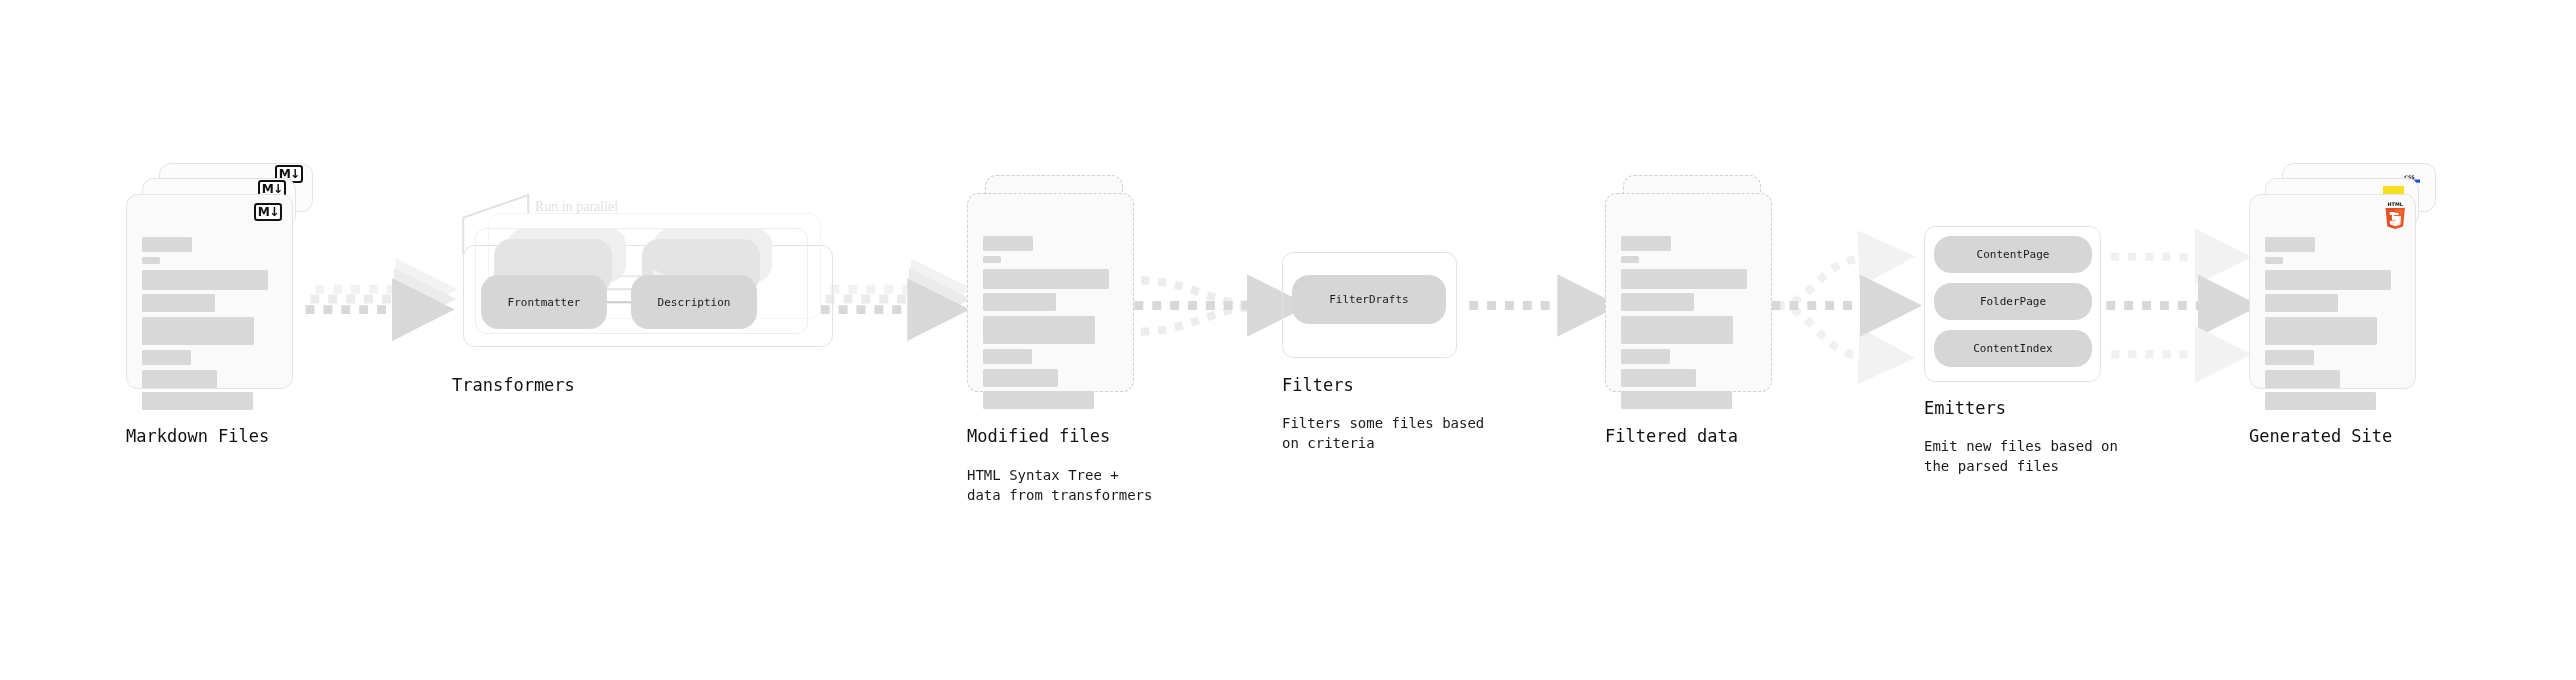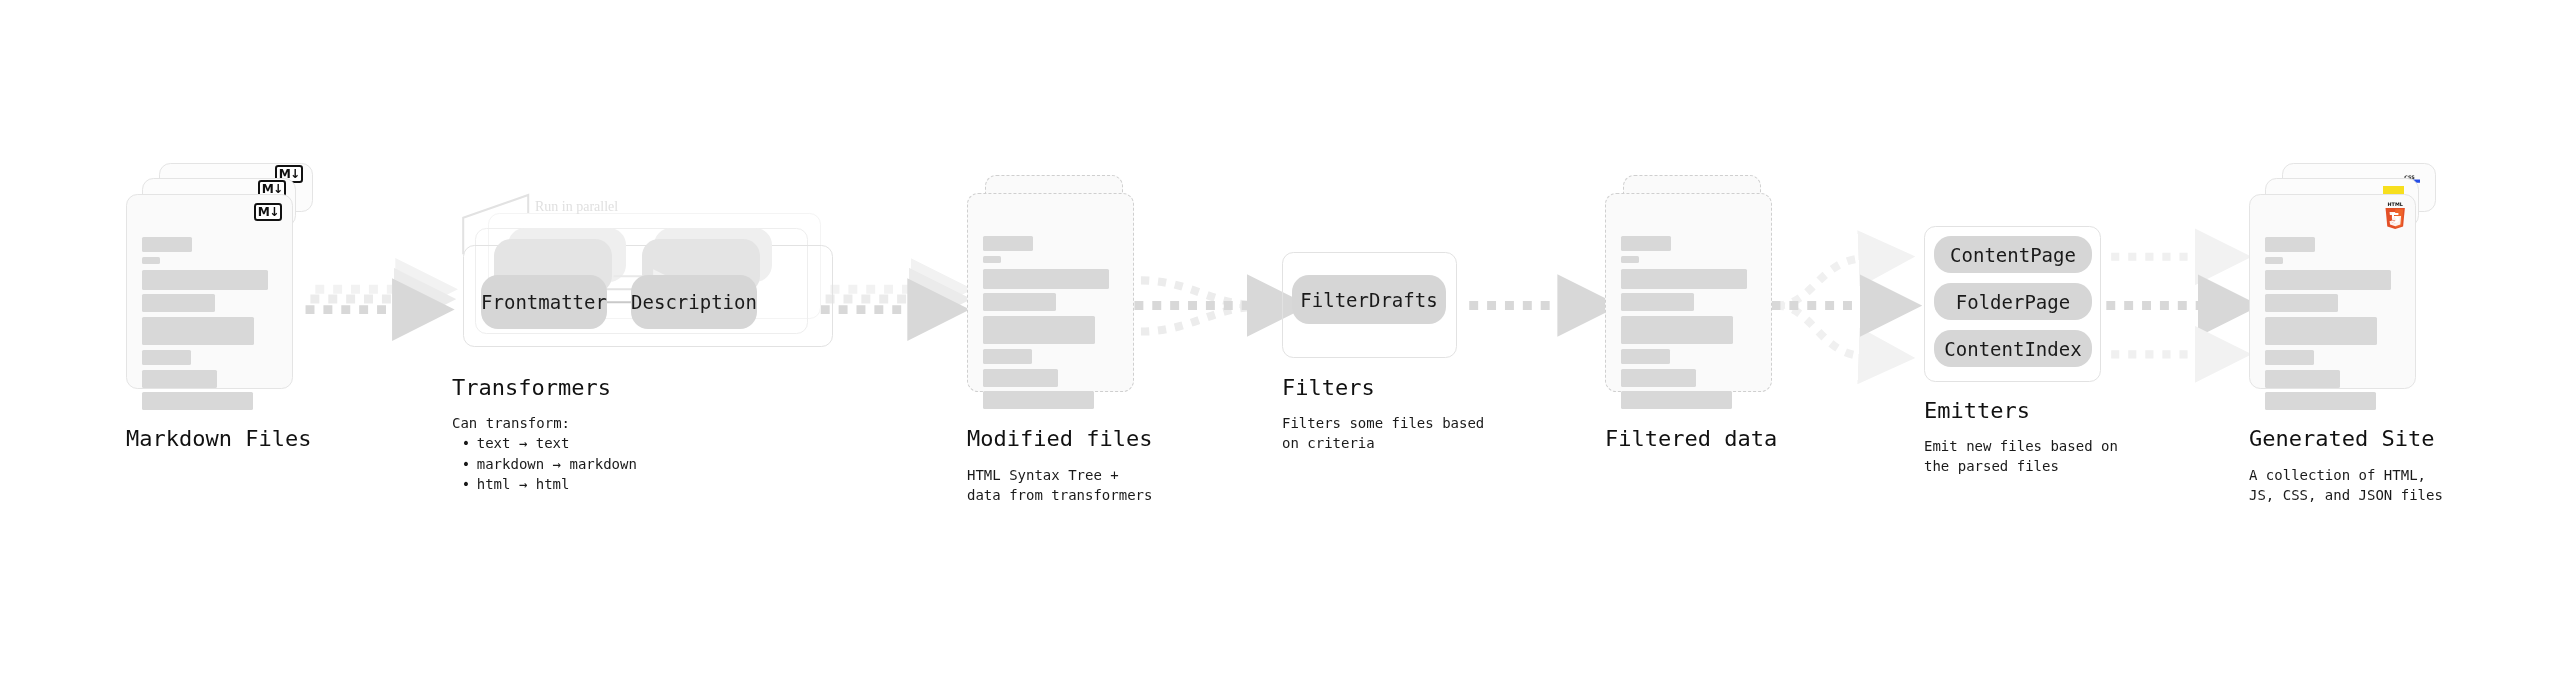--- a/index.html
+++ b/index.html
@@ -68,31 +68,31 @@
     background: transparent;
   }
   .groupbox.ghost2 { border-color: #eeeeee; }
   .groupbox.ghost3 { border-color: #f4f4f4; }
 
   .pill {
     position: absolute;
     background: #d6d6d6;
     border-radius: 17px;
     display: flex; align-items: center; justify-content: center;
-    font-size: 19px;
+    font-size: 11px;
     color: #1a1a1a;
     white-space: nowrap;
   }
   .pill.ghost2 { background: #e4e4e4; color: transparent; }
   .pill.ghost3 { background: #efefef; color: transparent; }
 
   
   .section-title {
     position: absolute;
-    font-size: 22px;
+    font-size: 17px;
     color: #111;
     white-space: nowrap;
     letter-spacing: 0px;
   }
   .section-desc {
     position: absolute;
     font-size: 14px;
     line-height: 1.45;
     color: #1a1a1a;
     white-space: pre-line;
@@ -215,28 +215,20 @@
         <path d="M725,372 H785" stroke="#c9c9c9" stroke-width="2.5" fill="none" marker-end="url(#ah)"></path>
       </g>
     </svg>
 
     <div class="pill" style="left:481px; top:275px; width:126px; height:54px;">Frontmatter</div>
     <div class="pill" style="left:631px; top:275px; width:126px; height:54px;">Description</div>
 
     <div class="run-parallel" style="left:535px; top:199px;font-family:Liberation Serif, serif;">Run in parallel</div>
   </div>
   <div class="section-title" style="left:452px; top:375px;">Transformers</div>
-  <div class="bullets" style="left:452px; top:413px;">
-    <span class="lead">Can transform:</span>
-    <ul>
-      <li>text → text</li>
-      <li>markdown → markdown</li>
-      <li>html → html</li>
-    </ul>
-  </div>
 
   <div class="stack" style="left:967px; top:175px;">
     <div class="card dashed" style="left:18px; top:0px; width:138px; height:41px;"></div>
     <div class="card dashed" style="left:0px; top:18px; width:167px; height:199px;">
       <div class="skel" style="left:14.6px; top:42px; width:50px; height:14.6px;"></div>
       <div class="skel" style="left:14.6px; top:62px; width:18px; height:6.5px;"></div>
       <div class="skel" style="left:14.6px; top:75px; width:126px; height:19.5px;"></div>
       <div class="skel" style="left:14.6px; top:99px; width:73px; height:18px;"></div>
       <div class="skel" style="left:14.6px; top:122px; width:112px; height:28.4px;"></div>
       <div class="skel" style="left:14.6px; top:155px; width:49px; height:14.6px;"></div>
@@ -303,17 +295,15 @@
       <div class="skel" style="left:14.6px; top:62px; width:18px; height:6.5px;"></div>
       <div class="skel" style="left:14.6px; top:75px; width:126px; height:19.5px;"></div>
       <div class="skel" style="left:14.6px; top:99px; width:73px; height:18px;"></div>
       <div class="skel" style="left:14.6px; top:122px; width:112px; height:28.4px;"></div>
       <div class="skel" style="left:14.6px; top:155px; width:49px; height:14.6px;"></div>
       <div class="skel" style="left:14.6px; top:175px; width:75px; height:18px;"></div>
       <div class="skel" style="left:14.6px; top:197px; width:111px; height:18px;"></div>
     </div>
   </div>
   <div class="section-title" style="left:2249px; top:426px;">Generated Site</div>
-  <div class="section-desc" style="left:2249px; top:465px;">A collection of HTML,
-JS, CSS, and JSON files</div>
 
 </div>
 
 
 </body></html>

